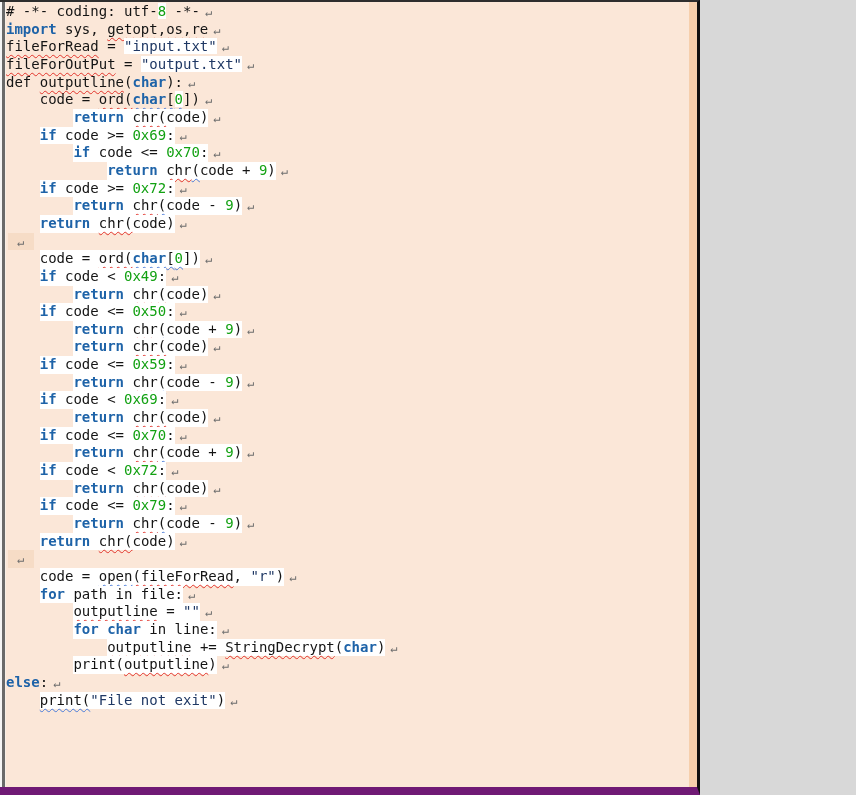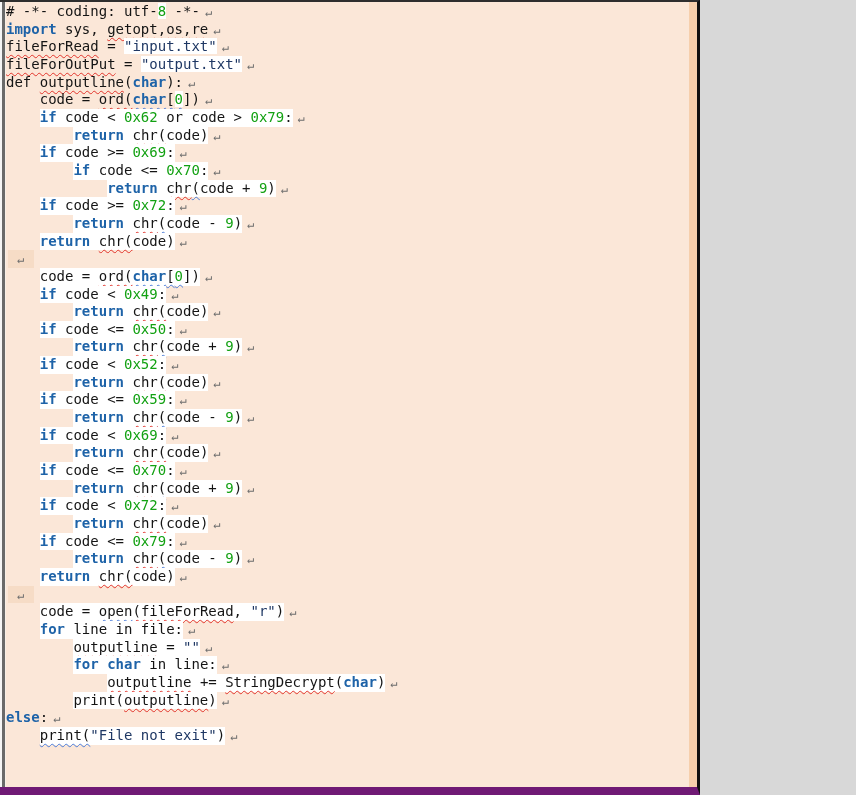--- a/index.html
+++ b/index.html
@@ -43,50 +43,48 @@
   <div id="left-edge-outer"></div>
   <div id="left-edge-line"></div>
   <div id="left-edge-inner"></div>
   <div id="code-area">
       <div class="line"><span class="box"><span class="tk d"># -*- coding: utf-</span><span class="tk n w">8</span><span class="tk d"> -*-</span></span><span class="eol">↵</span></div>
       <div class="line"><span class="box"><span class="tk k">import</span><span class="tk d"> sys, </span><span class="tk d rq">getopt,os,re</span></span><span class="eol">↵</span></div>
       <div class="line"><span class="box"><span class="tk d rq">fileForRead</span><span class="tk d"> = </span><span class="tk s w">"input.txt"</span></span><span class="eol">↵</span></div>
       <div class="line"><span class="box"><span class="tk d rq">fileForOutPut</span><span class="tk d"> = </span><span class="tk s w">"output.txt"</span></span><span class="eol">↵</span></div>
       <div class="line"><span class="box"><span class="tk d">def </span><span class="tk d rq">outputline</span><span class="tk d">(</span><span class="tk k">char</span><span class="tk d">):</span></span><span class="eol">↵</span></div>
       <div class="line"><span class="ind">    </span><span class="box"><span class="tk d">code = </span><span class="tk d rq">ord(</span><span class="tk k bq">char</span><span class="tk d bq">[</span><span class="tk n w bq">0</span><span class="tk d">])</span></span><span class="eol">↵</span></div>
-      <div class="line"><span class="ind">    </span><span class="box wbg"><span class="tk k">if</span><span class="tk d"> code &lt; </span><span class="tk n">0x62</span><span class="tk d"> or code &gt; </span><span class="tk n">0x79</span><span class="tk d">:</span></span><span class="eol">↵</span></div>
       <div class="line"><span class="ind">        </span><span class="box wbg"><span class="tk k">return</span><span class="tk d"> </span><span class="tk d rq">chr(</span><span class="tk d">code)</span></span><span class="eol">↵</span></div>
       <div class="line"><span class="ind">    </span><span class="box wbg"><span class="tk k">if</span><span class="tk d"> code &gt;= </span><span class="tk n">0x69</span><span class="tk d">:</span></span><span class="eol">↵</span></div>
       <div class="line"><span class="ind">        </span><span class="box wbg"><span class="tk k">if</span><span class="tk d"> code &lt;= </span><span class="tk n">0x70</span><span class="tk d">:</span></span><span class="eol">↵</span></div>
       <div class="line"><span class="ind">            </span><span class="box wbg"><span class="tk k">return</span><span class="tk d"> </span><span class="tk d rq">chr</span><span class="tk d bq">(</span><span class="tk d">code + </span><span class="tk n">9</span><span class="tk d">)</span></span><span class="eol">↵</span></div>
       <div class="line"><span class="ind">    </span><span class="box wbg"><span class="tk k">if</span><span class="tk d"> code &gt;= </span><span class="tk n">0x72</span><span class="tk d">:</span></span><span class="eol">↵</span></div>
       <div class="line"><span class="ind">        </span><span class="box wbg"><span class="tk k">return</span><span class="tk d"> </span><span class="tk d rq">chr</span><span class="tk d bq">(</span><span class="tk d">code - </span><span class="tk n">9</span><span class="tk d">)</span></span><span class="eol">↵</span></div>
       <div class="line"><span class="ind">    </span><span class="box wbg"><span class="tk k">return</span><span class="tk d"> </span><span class="tk d rq">chr(</span><span class="tk d">code)</span></span><span class="eol">↵</span></div>
       <div class="line"><span class="blank-block"><span class="eol">↵</span></span></div>
       <div class="line"><span class="ind">    </span><span class="box wbg"><span class="tk d">code = </span><span class="tk d rq">ord(</span><span class="tk k bq">char</span><span class="tk d bq">[</span><span class="tk n bq">0</span><span class="tk d">])</span></span><span class="eol">↵</span></div>
       <div class="line"><span class="ind">    </span><span class="box wbg"><span class="tk k">if</span><span class="tk d"> code &lt; </span><span class="tk n">0x49</span><span class="tk d">:</span></span><span class="eol">↵</span></div>
       <div class="line"><span class="ind">        </span><span class="box wbg"><span class="tk k">return</span><span class="tk d"> </span><span class="tk d rq">chr(</span><span class="tk d">code)</span></span><span class="eol">↵</span></div>
       <div class="line"><span class="ind">    </span><span class="box wbg"><span class="tk k">if</span><span class="tk d"> code &lt;= </span><span class="tk n">0x50</span><span class="tk d">:</span></span><span class="eol">↵</span></div>
       <div class="line"><span class="ind">        </span><span class="box wbg"><span class="tk k">return</span><span class="tk d"> </span><span class="tk d rq">chr</span><span class="tk d bq">(</span><span class="tk d">code + </span><span class="tk n">9</span><span class="tk d">)</span></span><span class="eol">↵</span></div>
-      <div class="line"><span class="ind">    </span><span class="box wbg"><span class="tk k">if</span><span class="tk d"> code &lt; </span><span class="tk n">0x52</span><span class="tk d">:</span></span><span class="eol">↵</span></div>
       <div class="line"><span class="ind">        </span><span class="box wbg"><span class="tk k">return</span><span class="tk d"> </span><span class="tk d rq">chr(</span><span class="tk d">code)</span></span><span class="eol">↵</span></div>
       <div class="line"><span class="ind">    </span><span class="box wbg"><span class="tk k">if</span><span class="tk d"> code &lt;= </span><span class="tk n">0x59</span><span class="tk d">:</span></span><span class="eol">↵</span></div>
       <div class="line"><span class="ind">        </span><span class="box wbg"><span class="tk k">return</span><span class="tk d"> </span><span class="tk d rq">chr</span><span class="tk d bq">(</span><span class="tk d">code - </span><span class="tk n">9</span><span class="tk d">)</span></span><span class="eol">↵</span></div>
       <div class="line"><span class="ind">    </span><span class="box wbg"><span class="tk k">if</span><span class="tk d"> code &lt; </span><span class="tk n">0x69</span><span class="tk d">:</span></span><span class="eol">↵</span></div>
       <div class="line"><span class="ind">        </span><span class="box wbg"><span class="tk k">return</span><span class="tk d"> </span><span class="tk d rq">chr(</span><span class="tk d">code)</span></span><span class="eol">↵</span></div>
       <div class="line"><span class="ind">    </span><span class="box wbg"><span class="tk k">if</span><span class="tk d"> code &lt;= </span><span class="tk n">0x70</span><span class="tk d">:</span></span><span class="eol">↵</span></div>
       <div class="line"><span class="ind">        </span><span class="box wbg"><span class="tk k">return</span><span class="tk d"> </span><span class="tk d rq">chr</span><span class="tk d bq">(</span><span class="tk d">code + </span><span class="tk n">9</span><span class="tk d">)</span></span><span class="eol">↵</span></div>
       <div class="line"><span class="ind">    </span><span class="box wbg"><span class="tk k">if</span><span class="tk d"> code &lt; </span><span class="tk n">0x72</span><span class="tk d">:</span></span><span class="eol">↵</span></div>
       <div class="line"><span class="ind">        </span><span class="box wbg"><span class="tk k">return</span><span class="tk d"> </span><span class="tk d rq">chr(</span><span class="tk d">code)</span></span><span class="eol">↵</span></div>
       <div class="line"><span class="ind">    </span><span class="box wbg"><span class="tk k">if</span><span class="tk d"> code &lt;= </span><span class="tk n">0x79</span><span class="tk d">:</span></span><span class="eol">↵</span></div>
       <div class="line"><span class="ind">        </span><span class="box wbg"><span class="tk k">return</span><span class="tk d"> </span><span class="tk d rq">chr</span><span class="tk d bq">(</span><span class="tk d">code - </span><span class="tk n">9</span><span class="tk d">)</span></span><span class="eol">↵</span></div>
       <div class="line"><span class="ind">    </span><span class="box wbg"><span class="tk k">return</span><span class="tk d"> </span><span class="tk d rq">chr(</span><span class="tk d">code)</span></span><span class="eol">↵</span></div>
       <div class="line"><span class="blank-block"><span class="eol">↵</span></span></div>
       <div class="line"><span class="ind">    </span><span class="box wbg"><span class="tk d">code = </span><span class="tk d bq">open</span><span class="tk d rq">(fileForRead</span><span class="tk d">, </span><span class="tk s">"r"</span><span class="tk d">)</span></span><span class="eol">↵</span></div>
-      <div class="line"><span class="ind">    </span><span class="box wbg"><span class="tk k">for</span><span class="tk d"> line in file:</span></span><span class="eol">↵</span></div>
+      <div class="line"><span class="ind">    </span><span class="box wbg"><span class="tk k">for</span><span class="tk d"> path in file:</span></span><span class="eol">↵</span></div>
       <div class="line"><span class="ind">        </span><span class="box wbg"><span class="tk d rq">outputline</span><span class="tk d"> = </span><span class="tk s">""</span></span><span class="eol">↵</span></div>
       <div class="line"><span class="ind">        </span><span class="box wbg"><span class="tk k">for</span><span class="tk d"> </span><span class="tk k">char</span><span class="tk d"> in line:</span></span><span class="eol">↵</span></div>
       <div class="line"><span class="ind">            </span><span class="box wbg"><span class="tk d rq">outputline</span><span class="tk d"> += </span><span class="tk d rq">StringDecrypt</span><span class="tk d">(</span><span class="tk k">char</span><span class="tk d">)</span></span><span class="eol">↵</span></div>
       <div class="line"><span class="ind">        </span><span class="box wbg"><span class="tk d">print(</span><span class="tk d rq">outputline</span><span class="tk d">)</span></span><span class="eol">↵</span></div>
       <div class="line"><span class="box"><span class="tk k">else</span><span class="tk d">:</span></span><span class="eol">↵</span></div>
       <div class="line"><span class="ind">    </span><span class="box wbg"><span class="tk d bq">print(</span><span class="tk s">"File not exit"</span><span class="tk d">)</span></span><span class="eol">↵</span></div>
     </div>
   <div id="scrollbar"></div>
 </div>
 

